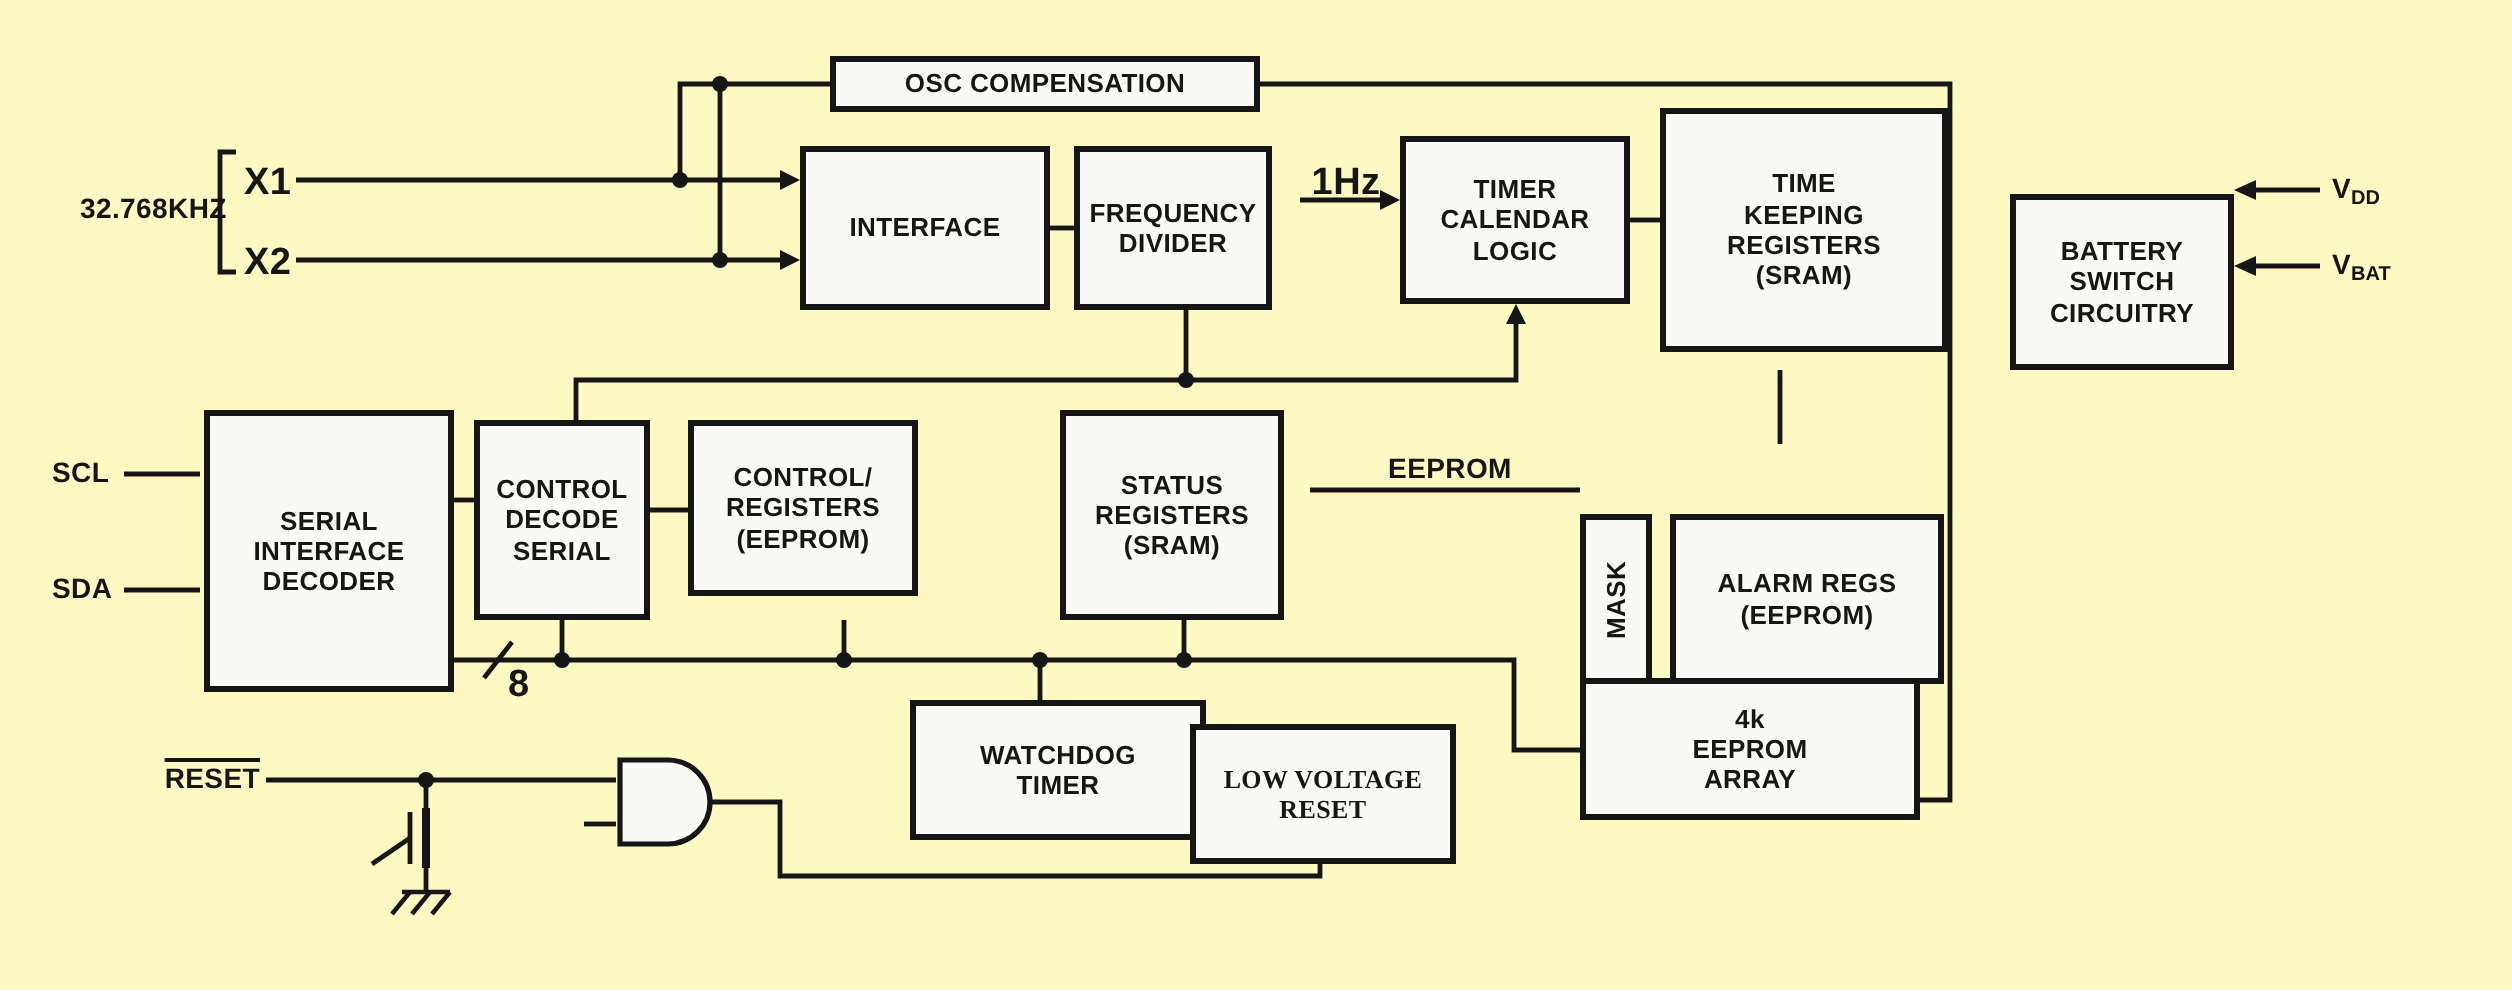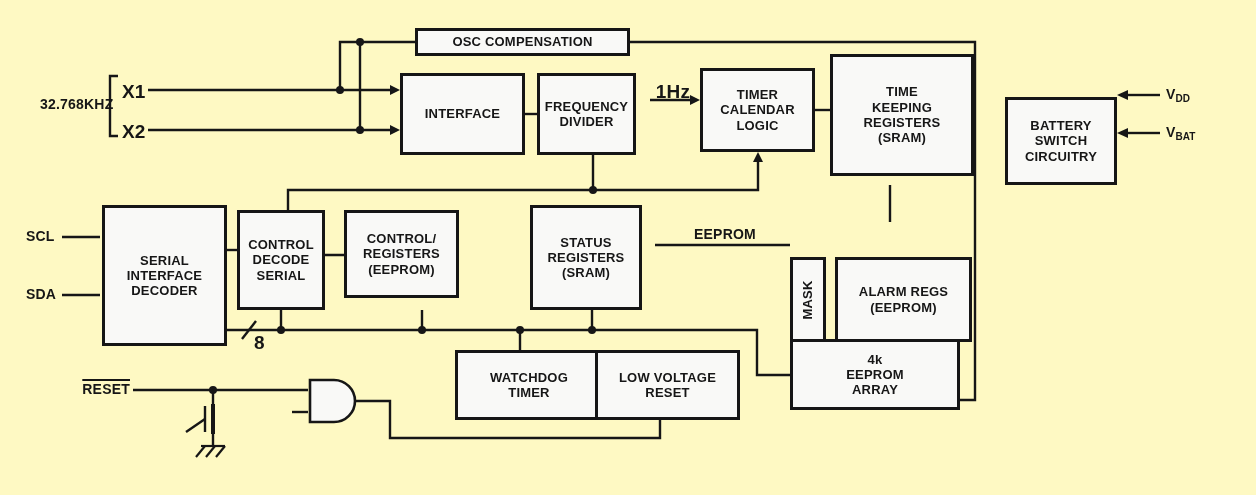--- a/index.html
+++ b/index.html
@@ -184,21 +184,21 @@
   <div class="block" style="left:790px; top:339px; width:170px; height:71px;">
     <span class="bl">4k
 EEPROM
 ARRAY</span>
   </div>
 
   <div class="block" style="left:455px; top:350px; width:148px; height:70px;">
     <span class="bl">WATCHDOG
 TIMER</span>
   </div>
-  <div class="block" style="left:595px; top:350px; width:145px; height:70px;">
+  <div class="block" style="left:595px; top:362px; width:133px; height:70px;font-family:Liberation Serif, serif;">
     <span class="bl">LOW VOLTAGE
 RESET</span>
   </div>
 
   <div class="lbl" style="left:24px; top:96px;margin-left:16px;">32.768KHZ</div>
   <div class="lbl small" style="left:122px; top:81px;">X1</div>
   <div class="lbl small" style="left:122px; top:121px;">X2</div>
   <div class="lbl small" style="left:652px; top:81px; width:42px; text-align:center;">1Hz</div>
   <div class="lbl" style="left:26px; top:228px;">SCL</div>
   <div class="lbl" style="left:26px; top:286px;">SDA</div>

